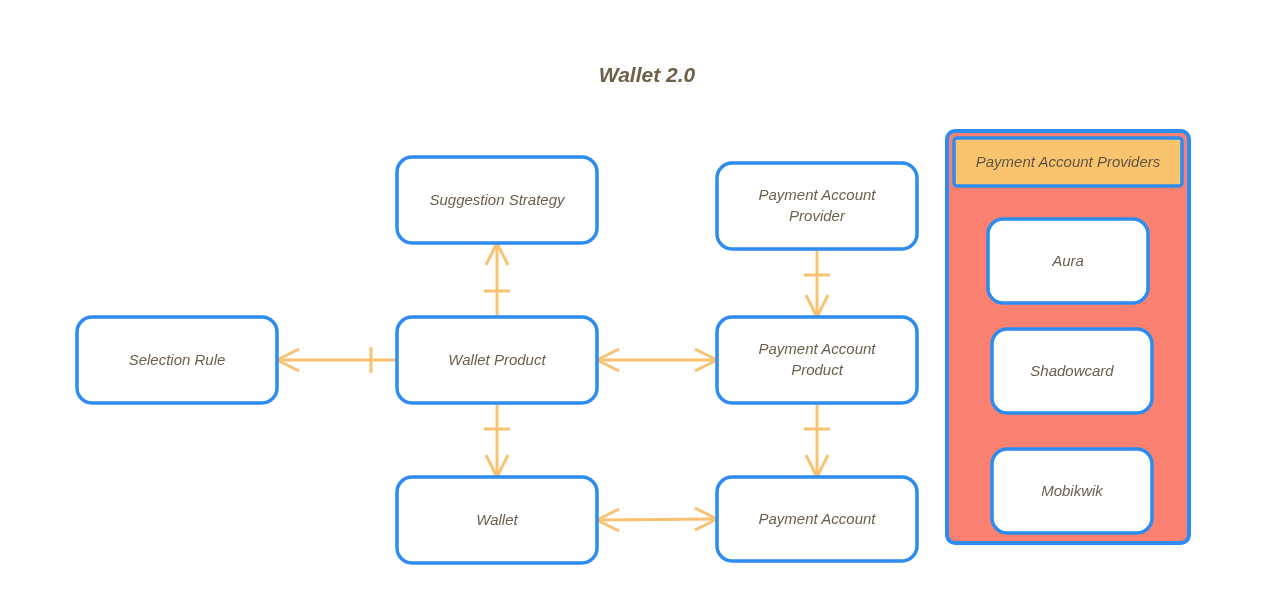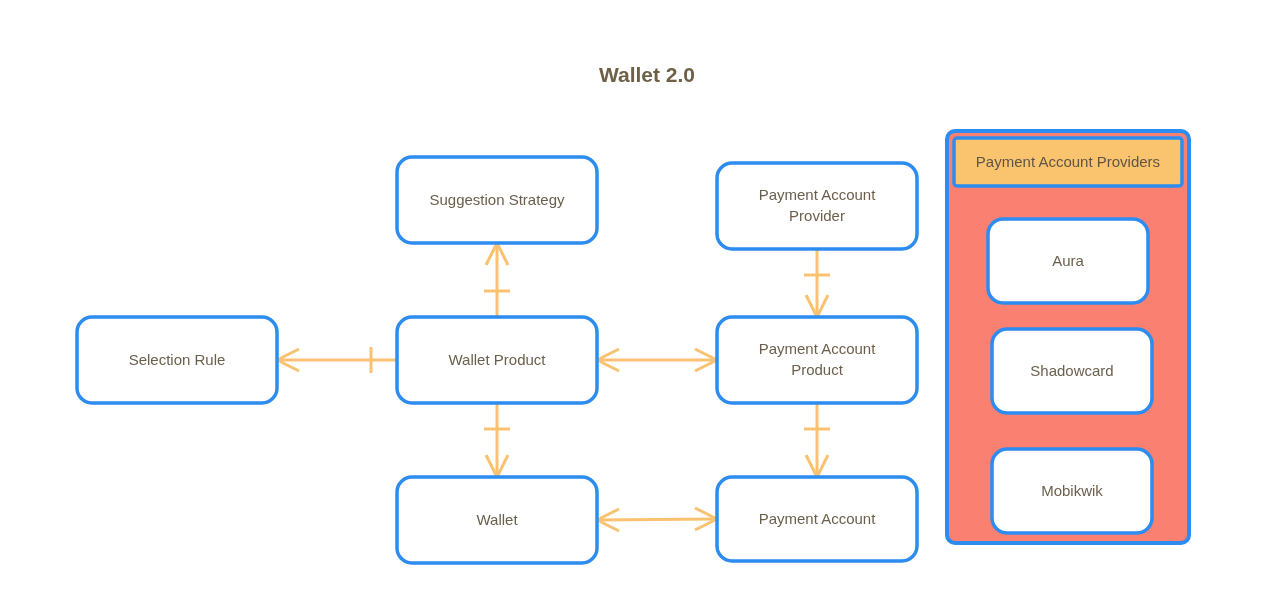--- a/index.html
+++ b/index.html
@@ -11,20 +11,21 @@
   body {
     width: 1266px;
     height: 609px;
     font-family: "Liberation Sans", sans-serif;
     overflow: hidden;
   }
   #diagram-root {
     position: relative;
     width: 1017px;
     height: 609px;
+    font-style: italic;
   }
   svg#diagram-canvas {
     position: absolute;
     top: 0;
     left: 0;
     width: 1266px;
     height: 609px;
   }
   .diagram-title {
     font-size: 21px;

